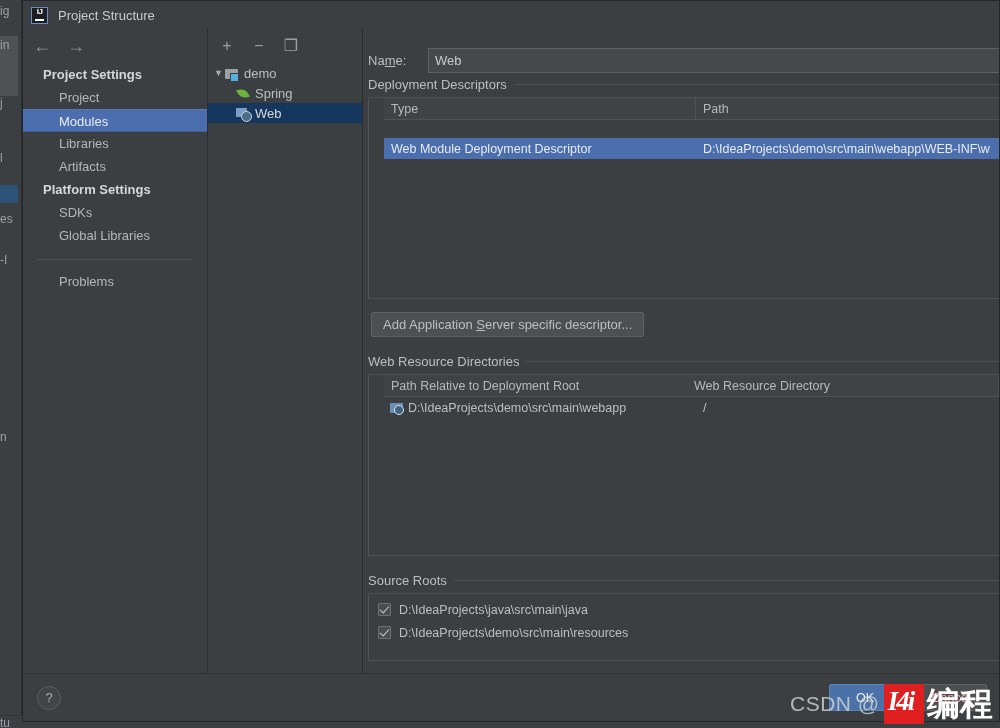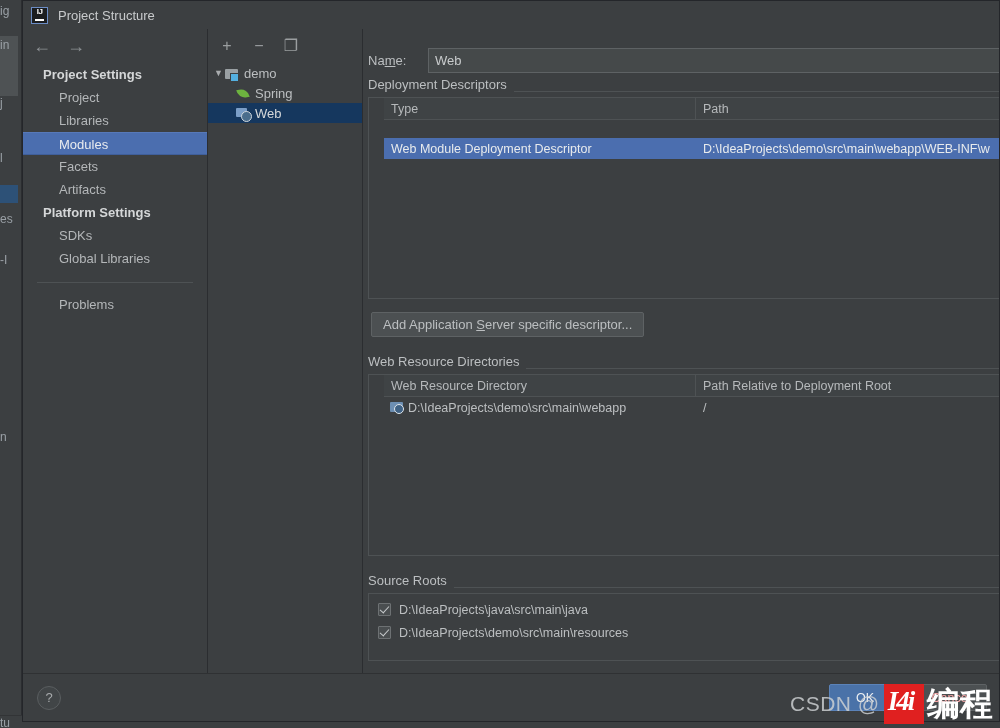--- a/index.html
+++ b/index.html
@@ -250,21 +250,21 @@
     font-size: 13px;
     padding: 0 6px;
     outline: none;
     margin-right: -2px;
   }
 
   .group {
     margin: 0 0 0 5px;
   }
   .group-title {
-    display: flex; align-items: flex-end;
+    display: flex; align-items: center;
     font-size: 13px; color: #bcbfc1;
     gap: 7px;
     padding-bottom: 5px;
   }
   .group-title .line {
     flex: 1 1 auto; height: 1px; background: #4e5254;
   }
 
   .table {
     border: 1px solid #4e5254;
@@ -471,23 +471,22 @@
   <div id="body">
 
     <div id="sidebar">
       <div id="nav-arrows">
         <div class="nav-arrow enabled">←</div>
         <div class="nav-arrow enabled">→</div>
       </div>
 
       <div class="sb-head">Project Settings</div>
       <div class="sb-item">Project</div>
+      <div class="sb-item selected">Modules</div>
       <div class="sb-item">Libraries</div>
-      <div class="sb-item selected">Modules</div>
-      <div class="sb-item">Facets</div>
       <div class="sb-item">Artifacts</div>
 
       <div class="sb-head">Platform Settings</div>
       <div class="sb-item">SDKs</div>
       <div class="sb-item">Global Libraries</div>
 
       <div class="sb-sep"></div>
       <div class="sb-item">Problems</div>
     </div>
 
@@ -552,26 +551,26 @@
         </div>
       </div>
 
       <div class="group" style="margin-top:17px;">
         <div class="group-title">
           <span>Web Resource Directories</span>
           <span class="line"></span>
         </div>
         <div class="table">
           <div class="thead">
+            <div class="th c2">Path Relative to Deployment Root</div>
             <div class="th c1">Web Resource Directory</div>
-            <div class="th c2">Path Relative to Deployment Root</div>
           </div>
           <div class="tbody" style="height:158px;">
             <div class="tr">
-              <div class="td c1" style="display:flex;align-items:flex-start;padding-left:2px;">
+              <div class="td c1" style="display:flex;align-items:center;padding-left:2px;">
                 <span class="ic-folderweb"></span>
                 <span>D:\IdeaProjects\demo\src\main\webapp</span>
               </div>
               <div class="td c2">/</div>
             </div>
           </div>
         </div>
       </div>
 
       <div class="group" style="margin-top:17px;">

